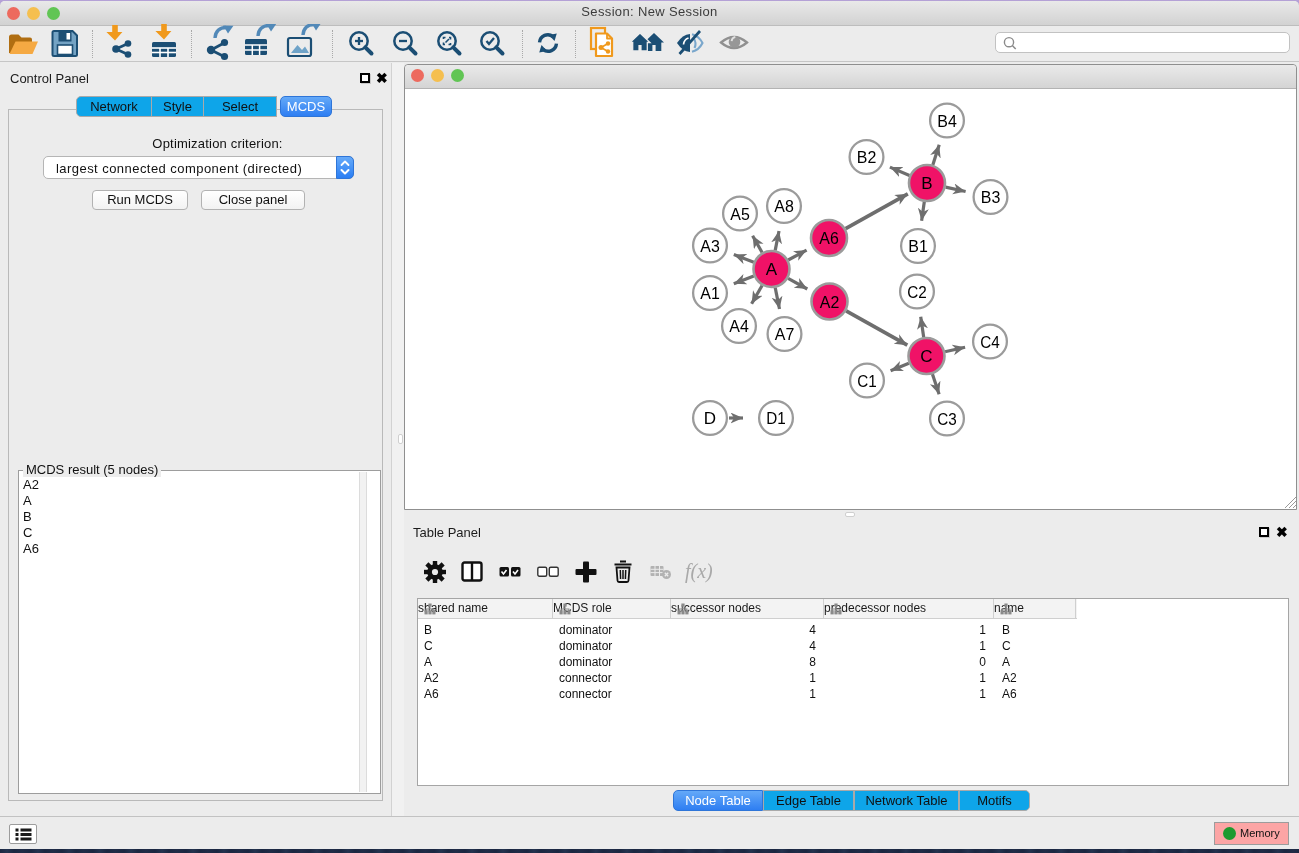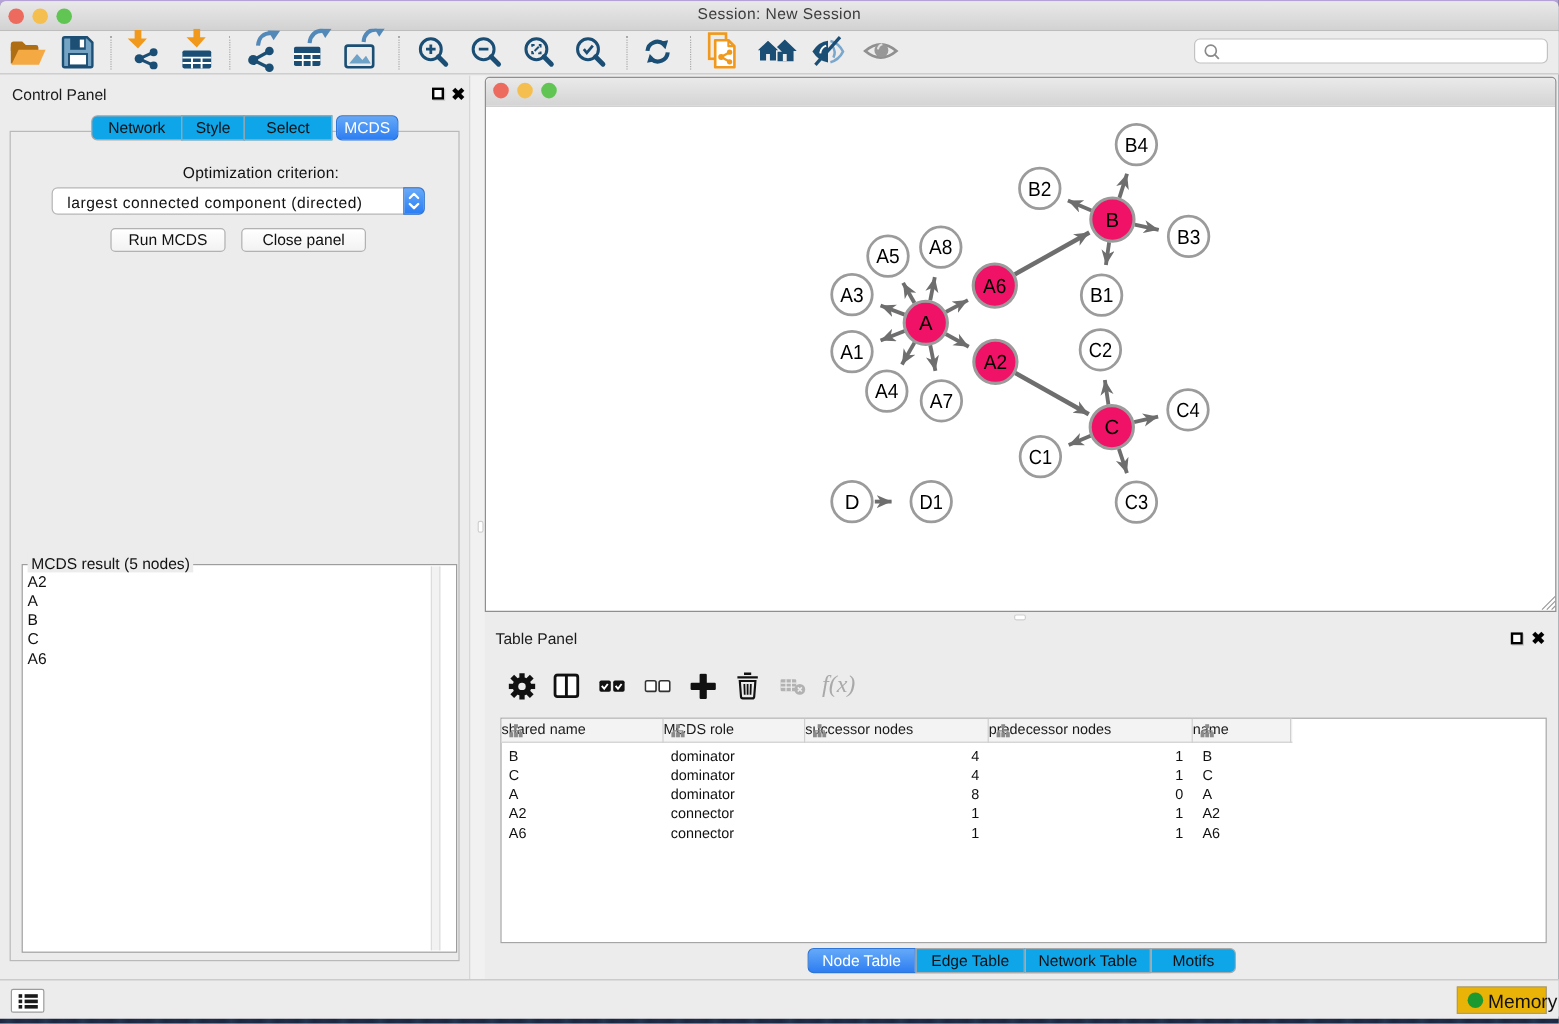--- a/index.html
+++ b/index.html
@@ -37,21 +37,21 @@
 
 #tp-title { position:absolute; left:413px; top:525px; font-size:13px; color:#1c1c1c; }
 #tp-max { position:absolute; left:1259px; top:527px; width:10px; height:10px; border:2px solid #000; background:#fff; box-shadow:1px 1px 0 #c9c9c9; }
 #tp-close { position:absolute; left:1276px; top:524px; font-size:14px; font-weight:bold; color:#000; }
 #ttable { position:absolute; left:417px; top:598px; width:872px; height:188px; background:#fff; border:1px solid #a5a5a5; }
 #thead { position:absolute; left:0; top:0; height:20px; width:659px; background:#f3f3f3; border-bottom:1px solid #cfcfcf; font-size:12px; color:#1a1a1a; }
 .hcell { position:absolute; top:0; height:20px; border-right:1px solid #cfcfcf; text-align:left; line-height:19px; }
 .trow { position:absolute; font-size:12px; color:#111; height:16px; line-height:16px; white-space:pre; }
 #statusbar { position:absolute; left:0; top:816px; width:1299px; height:31px; background:#ececec; border-top:1px solid #c2c2c2; }
 #listbtn { position:absolute; left:9px; top:824px; width:28px; height:20px; background:#fff; border:1px solid #9c9c9c; border-radius:2px; }
-#membtn { position:absolute; left:1214px; top:822px; width:75px; height:23px; background:#eab308; border:1px solid #9c9c9c; font-size:16px; color:#111; }
+#membtn { position:absolute; left:1214px; top:822px; width:75px; height:23px; background:#fca5a5; border:1px solid #9c9c9c; font-size:11px; color:#111; }
 #membtn span { position:absolute; left:25px; top:4px; }
 #membtn .dot { position:absolute; left:8px; top:4px; width:13px; height:13px; border-radius:50%; background:#1d9a2f; }
 </style>
 </head>
 <body>
 <div id="wall-top"></div>
 <div id="app"></div>
 <div id="titlebar">
   <div class="tl" style="left:7px; top:6px; background:#ed6a5e;"></div>
   <div class="tl" style="left:27px; top:6px; background:#f5bf4f;"></div>

